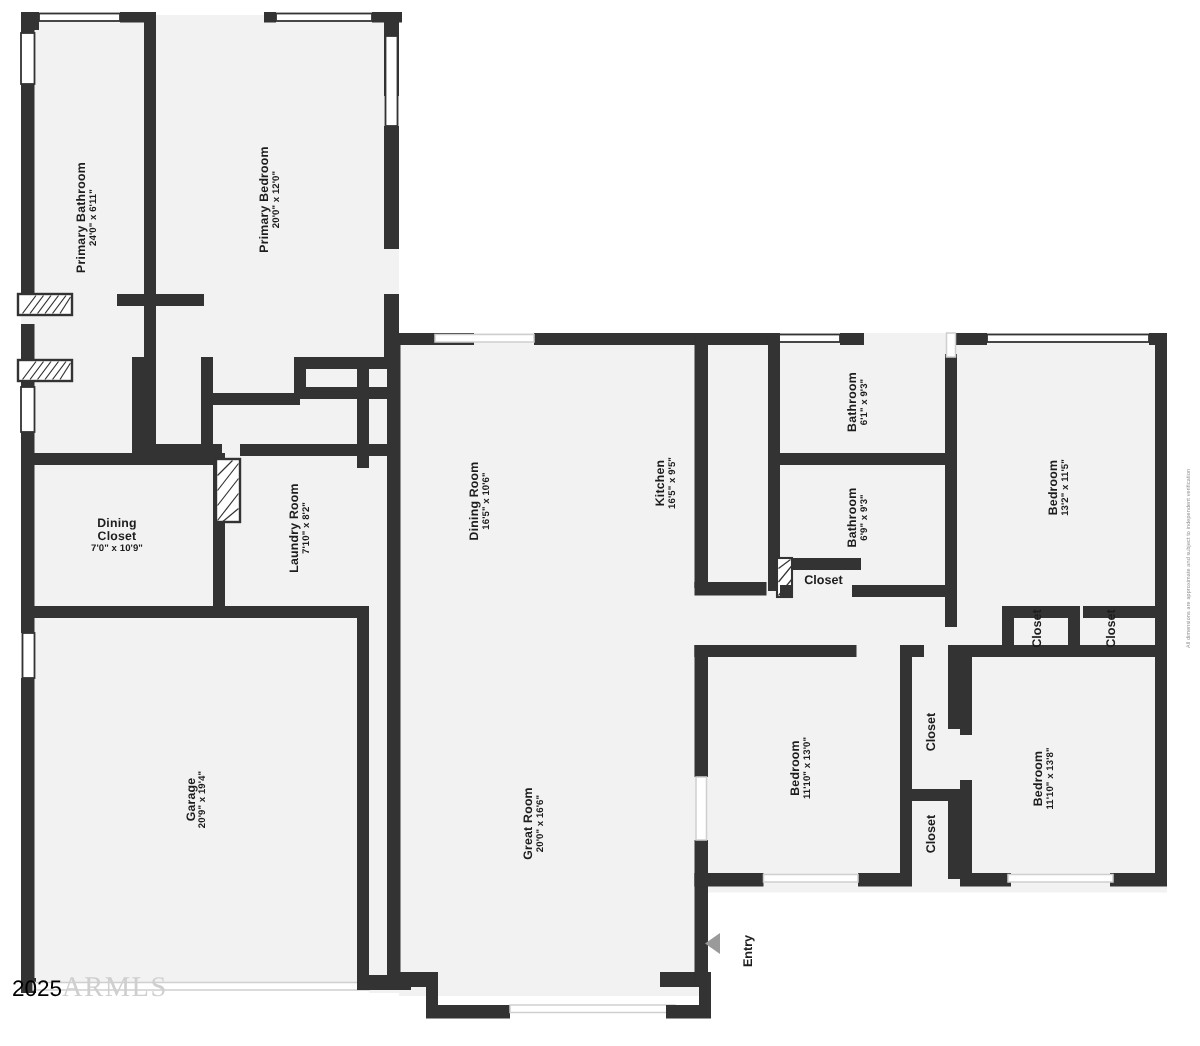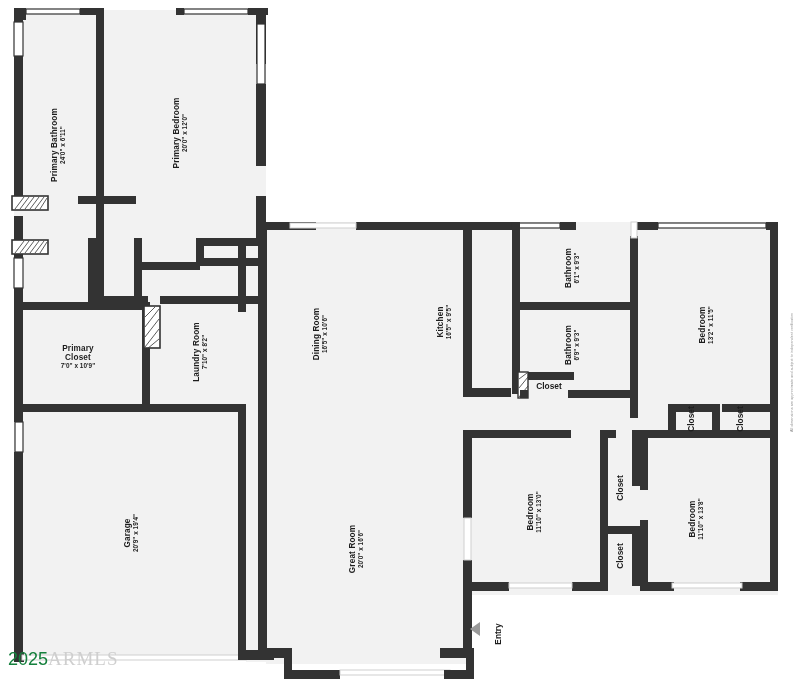--- a/index.html
+++ b/index.html
@@ -102,23 +102,23 @@
     position: absolute;
     left: 8px;
     top: 648px;
     font-size: 19px;
     color: #cfcfcf;
     letter-spacing: 1px;
     font-family: "Liberation Serif", serif;
     pointer-events: none;
   }
   .watermark .yr {
-    color: #15803d;
+    color: #000000;
     font-family: "Liberation Sans", sans-serif;
-    font-size: 18px;
+    font-size: 15px;
     letter-spacing: 0px;
   }
 </style>
 </head>
 <body>
 
 <div id="stage">
 
   <svg class="plan" viewBox="0 0 800 697">
     <g>
@@ -307,21 +307,21 @@
     <span class="nm">Primary Bathroom</span>
     <span class="dm">24'0" x 6'11"</span>
   </div>
 
   <div class="label rot" style="left:180px; top:133px;">
     <span class="nm">Primary Bedroom</span>
     <span class="dm">20'0" x 12'0"</span>
   </div>
 
   <div class="label norot" style="left:78px; top:357px;">
-    <span class="nm" style="white-space:pre-line;">Primary
+    <span class="nm" style="white-space:pre-line;">Dining
 Closet</span>
     <span class="dm">7'0" x 10'9"</span>
   </div>
 
   <div class="label rot" style="left:200px; top:352px;">
     <span class="nm">Laundry Room</span>
     <span class="dm">7'10" x 8'2"</span>
   </div>
 
   <div class="label rot" style="left:131px; top:533px;">

